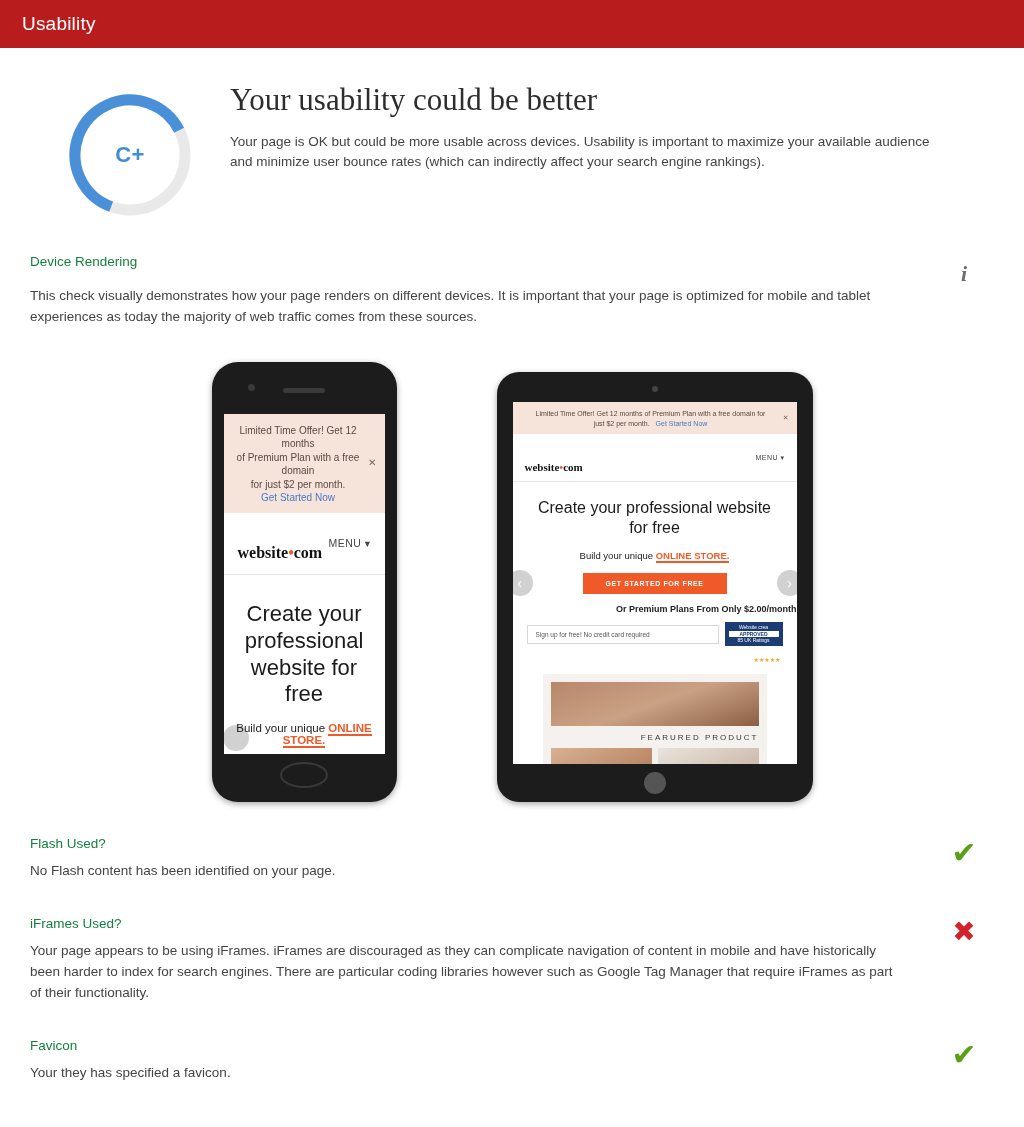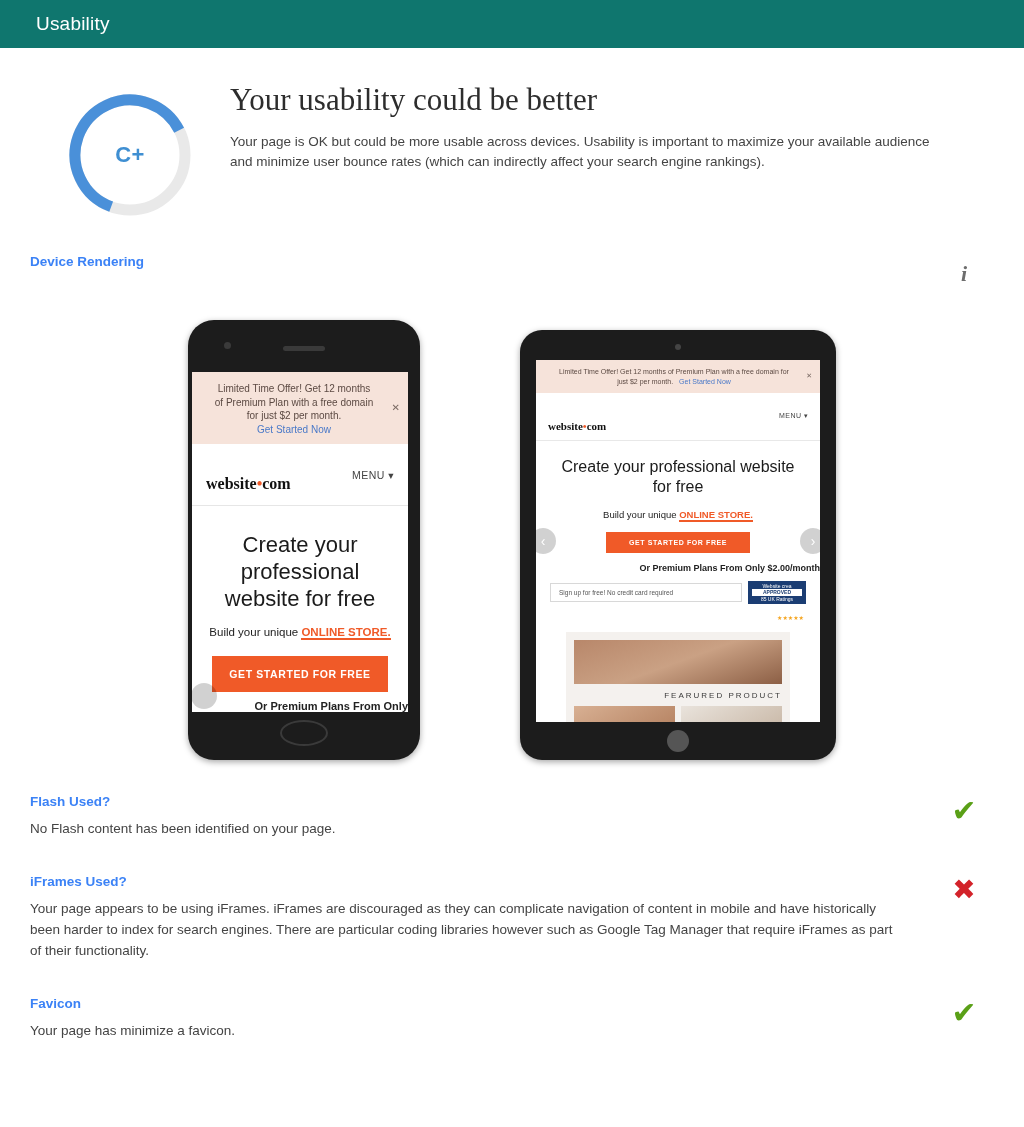--- a/index.html
+++ b/index.html
@@ -8,24 +8,24 @@
     width: 1024px;
     background: #ffffff;
     font-family: "Liberation Sans", sans-serif;
     color: #333;
   }
   .page { width: 1024px; position: relative; }
 
   
   .topbar {
     height: 48px;
-    background: #0f766e;
+    background: #b91c1c;
     display: flex;
     align-items: center;
-    padding: 0 36px;
+    padding: 0 22px;
   }
   .topbar-title {
     color: #ffffff;
     font-size: 19px;
     letter-spacing: .2px;
   }
 
   
   .summary {
     display: flex;
@@ -73,22 +73,22 @@
     margin-top: 34px;
     position: relative;
   }
   .section-head {
     display: flex;
     align-items: flex-start;
     justify-content: space-between;
   }
   .section-title {
     font-size: 13.5px;
-    font-weight: bold;
-    color: #3b82f6;
+    font-weight: normal;
+    color: #15803d;
     margin-bottom: 10px;
   }
   .section-desc {
     font-size: 13.5px;
     line-height: 1.55;
     color: #444;
     max-width: 875px;
   }
   .status {
     flex: 0 0 60px;
@@ -112,24 +112,24 @@
     display: flex;
     justify-content: center;
     align-items: flex-end;
     gap: 100px;
     margin-top: 34px;
     margin-bottom: 10px;
   }
 
   
   .phone {
-    width: 232px; height: 440px;
+    width: 185px; height: 440px;
     background: #1c1c1c;
     border-radius: 26px;
-    padding: 52px 12px 48px 4px;
+    padding: 52px 12px 48px 12px;
     position: relative;
     box-shadow: 0 2px 6px rgba(0,0,0,.35);
   }
   .phone:after {
     content: "";
     position: absolute; left: 50%; transform: translateX(-50%);
     bottom: 14px; width: 44px; height: 22px;
     border: 2px solid #3a3a3a; border-radius: 50%;
   }
   .phone-speaker {
@@ -287,20 +287,21 @@
 
   <div class="section">
     <div class="section-head">
       <div style="flex:1">
         <div class="section-title">Device Rendering</div>
       </div>
       <div class="status">
         <span class="info-icon">i</span>
       </div>
     </div>
+    <div class="section-desc">This check visually demonstrates how your page renders on different devices. It is important that your page is optimized for mobile and tablet experiences as today the majority of web traffic comes from these sources.</div>
 
     <div class="devices">
 
       <div class="phone">
         <div class="phone-cam"></div>
         <div class="phone-speaker"></div>
         <div class="screen">
           <div class="banner p-banner">
             <span>Limited Time Offer! Get 12 months</span><br>
             <span>of Premium Plan with a free domain</span><br>
@@ -400,21 +401,21 @@
       <div class="status fail">
         <span>✖</span>
       </div>
     </div>
   </div>
 
   <div class="section">
     <div class="section-head">
       <div style="flex:1">
         <div class="section-title">Favicon</div>
-        <div class="section-desc">Your page has minimize a favicon.</div>
+        <div class="section-desc">Your they has specified a favicon.</div>
       </div>
       <div class="status pass">
         <span>✔</span>
       </div>
     </div>
   </div>
 
   <div class="footer-space"></div>
 </div>
 

